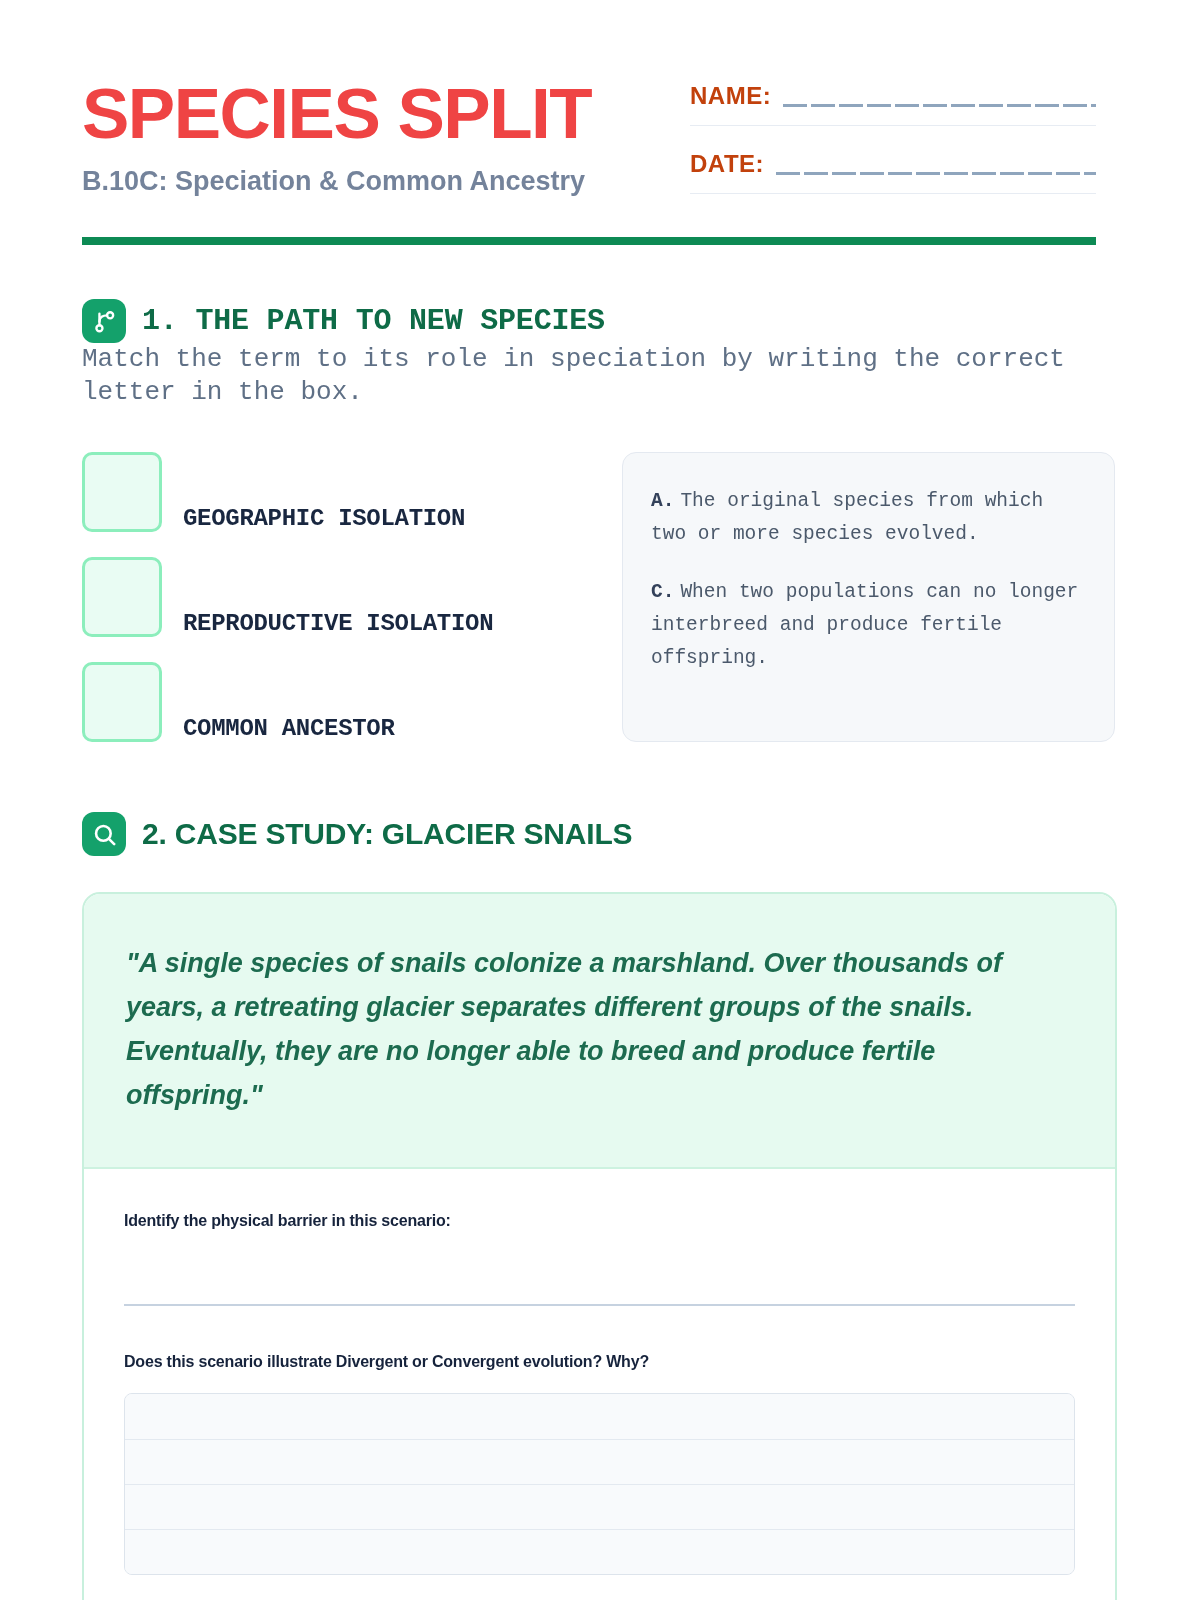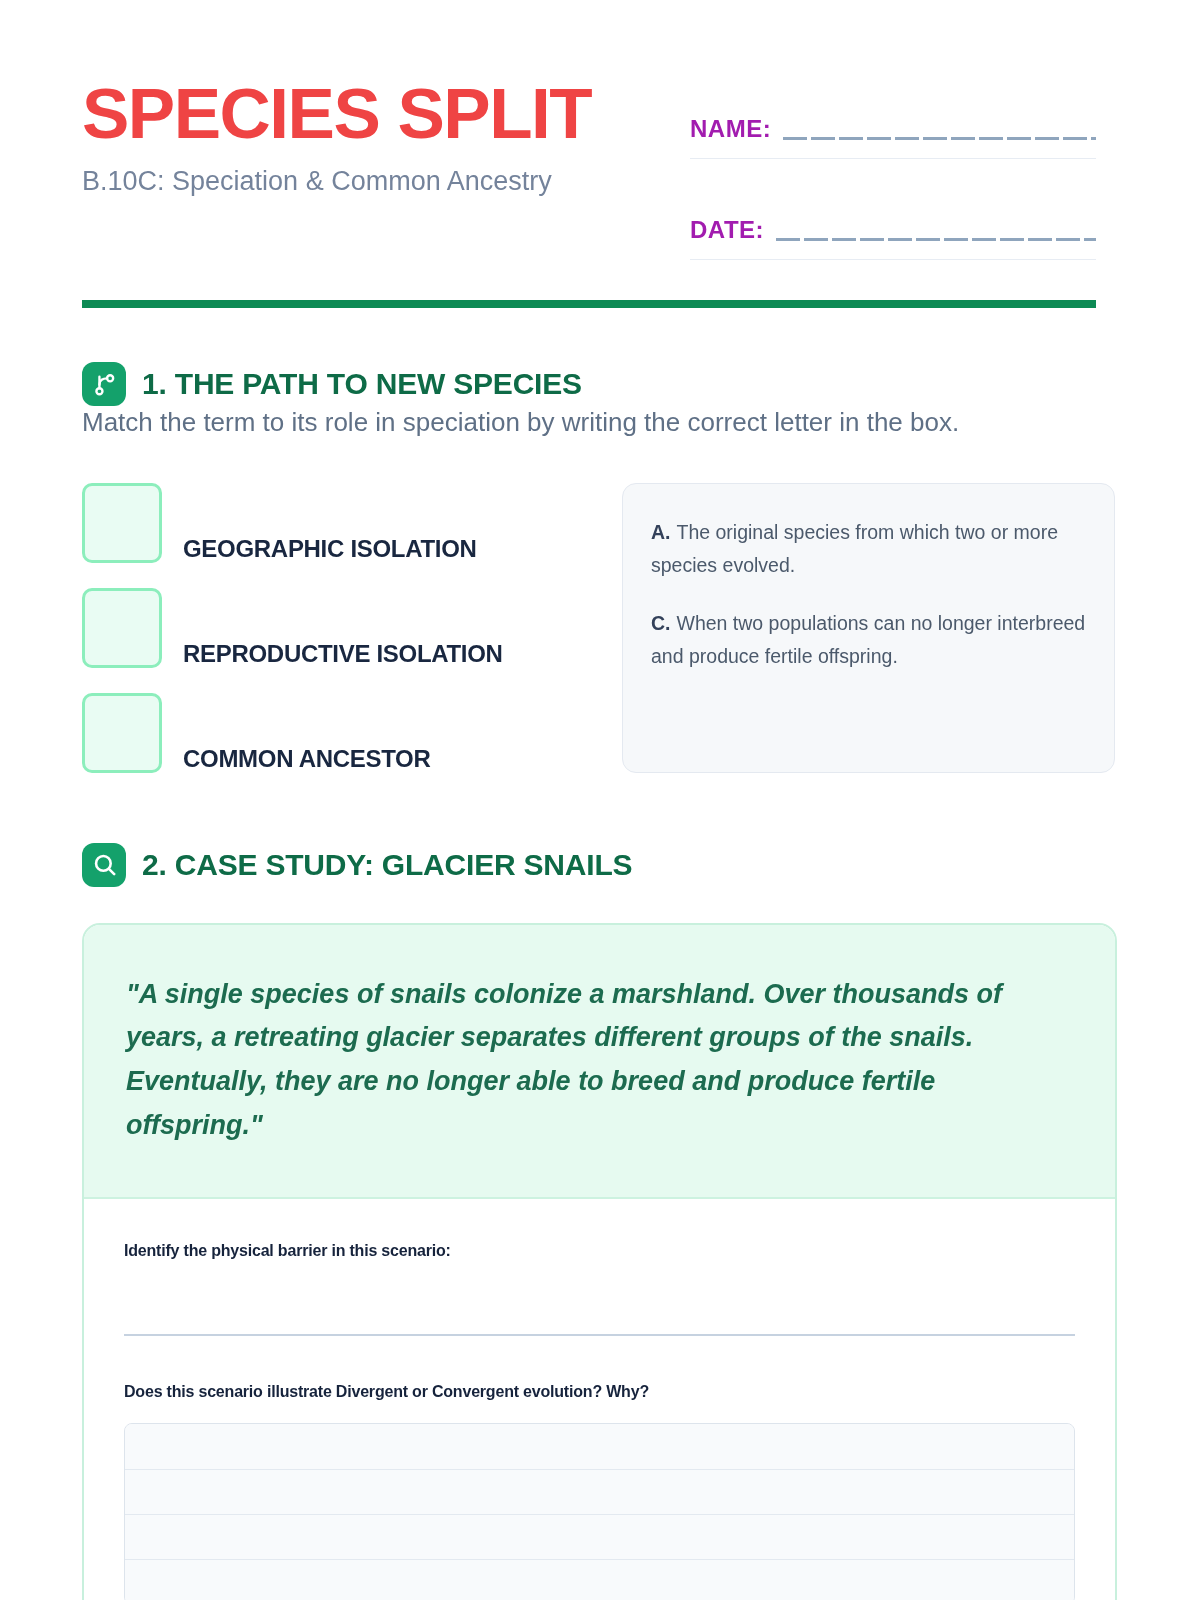--- a/index.html
+++ b/index.html
@@ -9,49 +9,49 @@
     position:relative; width:1200px; height:1600px;
     background:#ffffff; overflow:hidden; margin:0 auto;
   }
 
   
   .header { display:flex; justify-content:space-between; padding:78px 104px 0 82px; }
   .title-block h1 {
     font-size:71px; line-height:1; font-weight:bold; color:#ef4444;
     letter-spacing:-1.5px; text-transform:uppercase;
   }
-  .subtitle { margin-top:16px; font-size:27px; line-height:1.2; color:#74839b; font-weight:400; }
+  .subtitle { margin-top:16px; font-size:27px; line-height:1.2; color:#74839b; font-weight:700; }
   .fields { width:406px; margin-top:4px; }
   .field-row {
     display:flex; align-items:flex-end; border-bottom:1px solid #e7ecf3;
     padding-bottom:15px;
   }
   .field-row + .field-row { margin-top:24px; }
-  .field-label { font-size:24px; font-weight:bold; color:#a21caf; letter-spacing:0.5px; margin-right:12px;margin-top:33px; }
+  .field-label { font-size:24px; font-weight:bold; color:#c2410c; letter-spacing:0.5px; margin-right:12px; }
   .field-line {
     flex:1; height:3px; margin-bottom:3px;
     background-image:repeating-linear-gradient(90deg,#8fa5bd 0,#8fa5bd 24px,rgba(0,0,0,0) 24px,rgba(0,0,0,0) 28px);
   }
 
   .rule { margin:40px 104px 0 82px; height:8px; background:#0d8a54; }
 
   
   .sec-head { display:flex; align-items:center; }
   .sec-icon {
     width:44px; height:44px; border-radius:12px; background:#14a16b;
     display:flex; align-items:center; justify-content:center; flex:none;
   }
   .sec-icon svg { width:27px; height:27px; }
   .sec-head h2 {
     margin-left:16px; font-size:30px; font-weight:bold; color:#0e6b47;
     letter-spacing:-0.2px;
   }
 
   
-  .sec1 { margin:54px 85px 0 82px; }
+  .sec1 { margin:54px 85px 0 82px;font-family:Liberation Mono, monospace; }
   .instruction { font-size:26px; color:#5f7086; line-height:1.25; }
   .match { display:flex; margin-top:44px; }
   .terms { width:540px; flex:none; }
   .term-row { display:flex; align-items:flex-end; margin-bottom:25px; }
   .term-row:last-child { margin-bottom:0; }
   .term-box {
     width:80px; height:80px; flex:none; background:#e9fcf3;
     border:3px solid #8ceebc; border-radius:10px;
   }
   .term-label {

